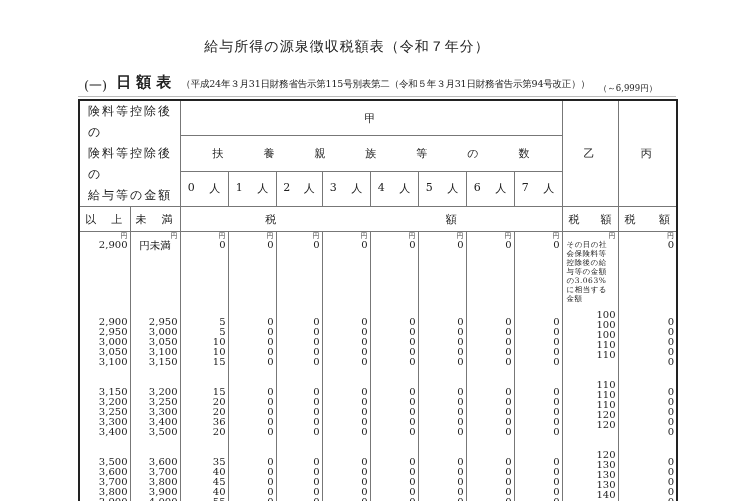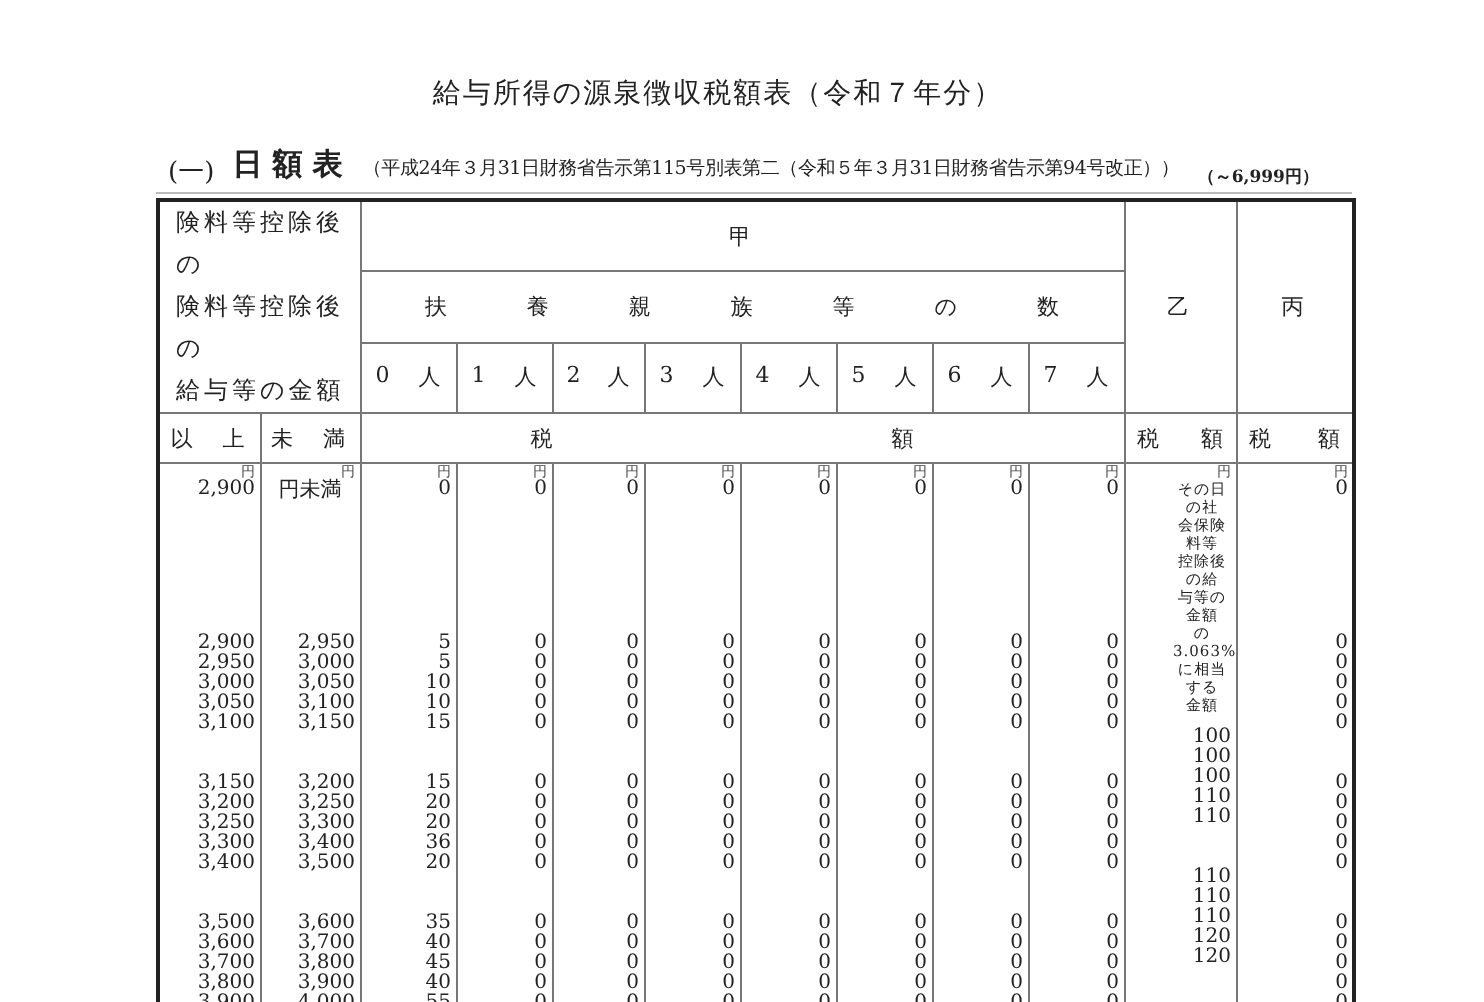--- a/index.html
+++ b/index.html
@@ -1,40 +1,40 @@
 <!DOCTYPE html>
 <html><head>
 <meta charset="utf-8">
 <style>
   html, body { margin:0; padding:0; background:#ffffff; }
   body { width:742px; height:501px; overflow:hidden; position:relative;
          font-family:"DejaVu Serif","Liberation Serif",serif; color:#222; }
-  .title { position:absolute; top:38px; left:12px; width:694px; text-align:center;
+  .title { position:absolute; top:38px; left:0; width:694px; text-align:center;
            font-size:14px; letter-spacing:1px; color:#222; }
   .subtitle { position:absolute; top:72px; left:84px; white-space:nowrap; color:#222; }
   .subtitle .num { font-size:13px; vertical-align:-3px; }
   .subtitle .main { font-family:"DejaVu Sans","Liberation Sans",sans-serif; font-weight:bold;
                     font-size:15px; letter-spacing:5px; margin-left:4px;margin-top:29px; }
   .subtitle .note { font-size:9.5px; letter-spacing:-0.2px; }
-  .subtitle .range { font-size:8.5px; margin-left:4px; vertical-align:-4px;font-weight:bold; }
+  .subtitle .range { font-size:8.5px; margin-left:4px; vertical-align:-4px; }
   .rule { position:absolute; top:96px; left:78px; width:598px; height:1px; background:#bbb; }
 
   .tbl { position:absolute; left:78px; top:99px; width:598px; border-collapse:collapse;
          table-layout:fixed; border:2px solid #222; font-size:11px; }
   .tbl td { border:1px solid #777; padding:0; vertical-align:middle; }
   .hdr td { height:24px; }
   .lbl { text-align:left; padding-left:8px !important; line-height:21px; letter-spacing:2px; font-size:12px; }
   .ctr { text-align:center; letter-spacing:2px; }
   .spread { display:flex; justify-content:space-around; padding:0 12px; }
   .pp { display:flex; justify-content:space-around; }
   .sub2 { display:flex; justify-content:space-between; padding:0 6px; }
   .body td { vertical-align:top; text-align:right; padding-right:2px; font-size:10px; line-height:10px;
              border-top:1px solid #aaa; border-bottom:none; }
   .yen { font-size:7px; line-height:8px; color:#444; display:block; }
-  .note-otsu { font-size:7.5px; line-height:9px; text-align:center; padding-left:4px; letter-spacing:0.5px; white-space:pre-line;margin-left:20px; }
+  .note-otsu { font-size:7.5px; line-height:9px; text-align:left; padding-left:4px; letter-spacing:0.5px; white-space:pre-line; }
   .gap { height:20px; display:block; }
   .strong-left { border-left:1.5px solid #333 !important; }
 </style>
 </head>
 <body>
 
 <div class="title">給与所得の源泉徴収税額表（令和７年分）</div>
 
 <div class="subtitle">
   <span class="num">(一)</span>

